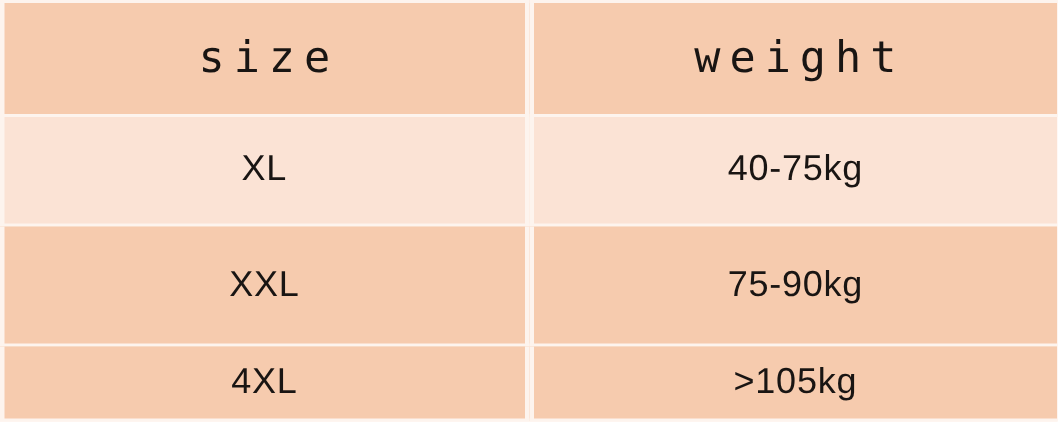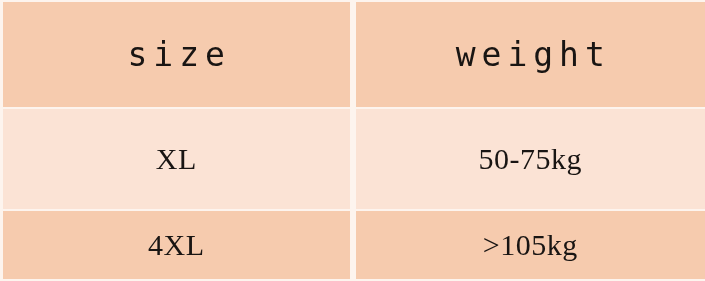--- a/index.html
+++ b/index.html
@@ -44,30 +44,30 @@
     border-right: none;
   }
 
   
   .band-dark  { background: #f6cbae; }
   .band-light { background: #fbe3d5; }
 
   
   .head-cell {
     font-family: "DejaVu Sans Mono", "Liberation Mono", monospace;
-    font-size: 33px;
+    font-size: 29px;
     letter-spacing: 6px;
     text-indent: 6px;
     line-height: 1;
   }
 
   
   .data-cell {
-    font-family: Liberation Serif, serif;
-    font-size: 30px;
+    font-family: Liberation Sans, sans-serif;
+    font-size: 24px;
     letter-spacing: 0.5px;
     line-height: 1;
   }
 
   
   .row-head { height: 62px; }
   .row-1    { height: 58px; }
   .row-2    { height: 64px; }
   .row-3    { height: 57px; }
   .row-4    { height: 40px; margin-top: 40px; }
@@ -78,23 +78,27 @@
 <div id="size-chart">
   <table class="chart-table">
     <tbody>
       <tr class="row-head">
         <th class="head-cell band-dark">size</th>
         <th class="head-cell band-dark">weight</th>
       </tr>
 
       <tr class="row-1">
         <td class="data-cell band-light">XL</td>
-        <td class="data-cell band-light">50-75kg</td>
+        <td class="data-cell band-light">40-75kg</td>
       </tr>
 
+      <tr class="row-2">
+        <td class="data-cell band-dark">XXL</td>
+        <td class="data-cell band-dark">75-90kg</td>
+      </tr>
 
 
       <tr class="row-4">
         <td class="data-cell band-dark">4XL</td>
         <td class="data-cell band-dark">&gt;105kg</td>
       </tr>
     </tbody>
   </table>
 </div>
 

